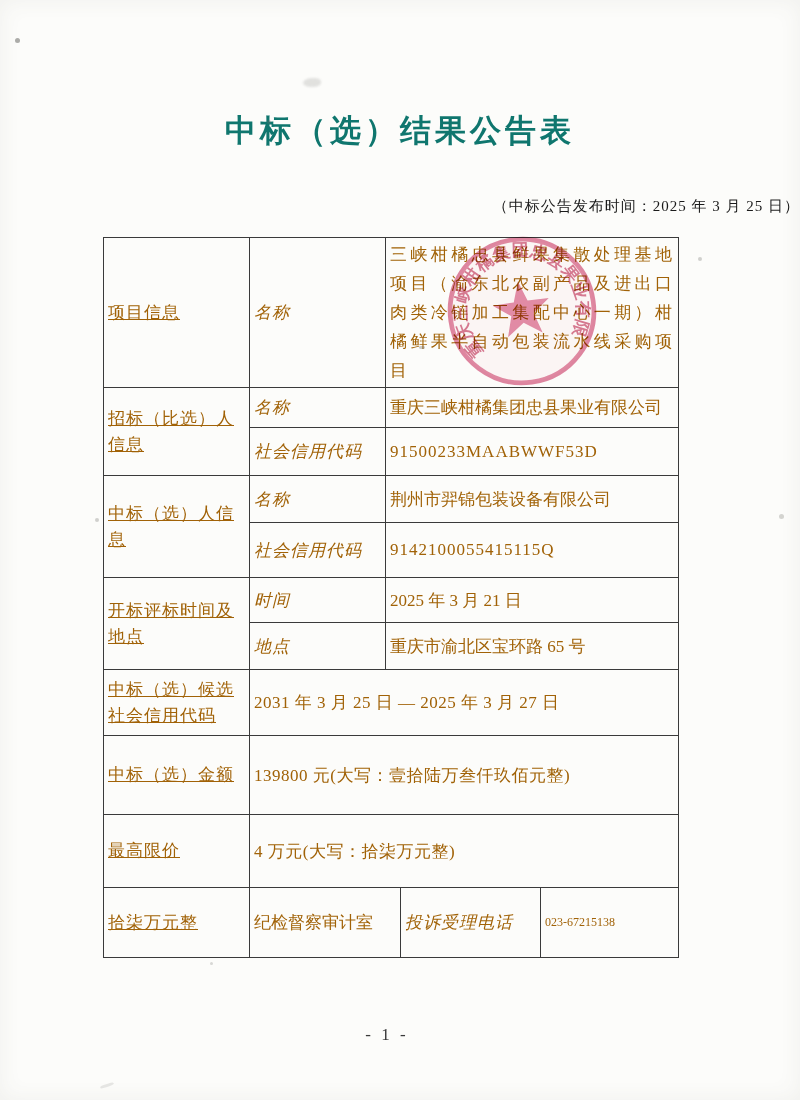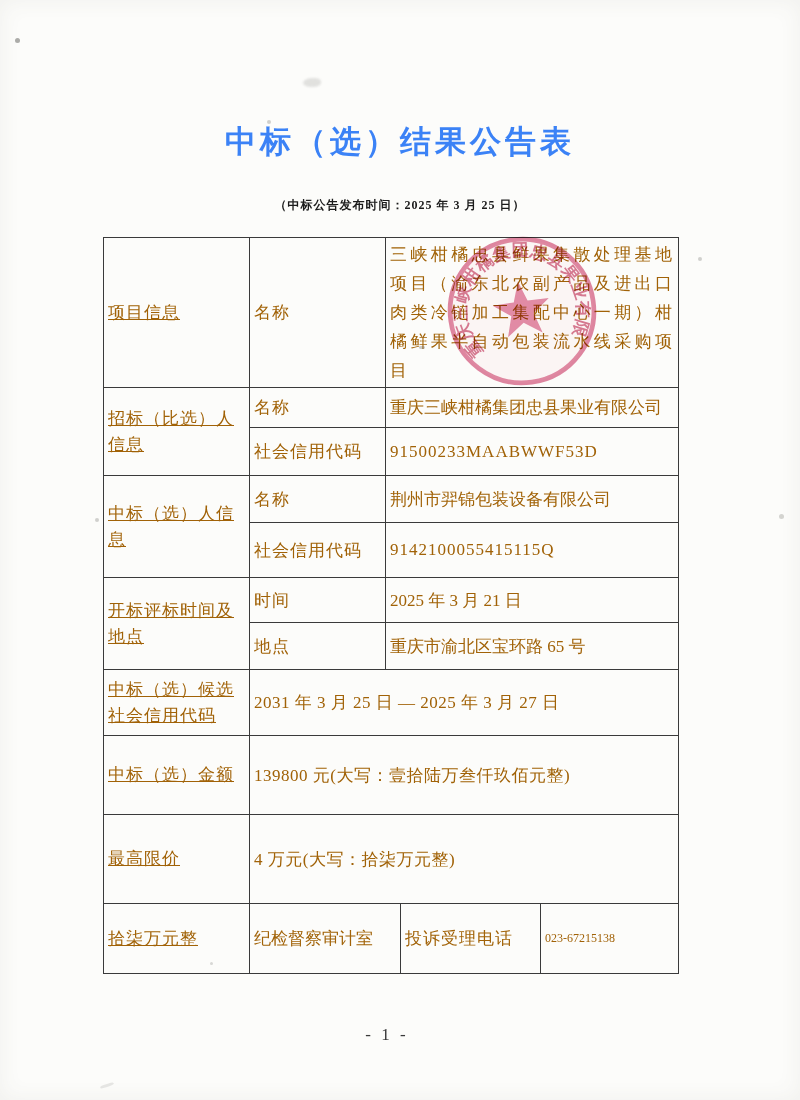--- a/index.html
+++ b/index.html
@@ -3,39 +3,39 @@
 <meta charset="utf-8">
 <style>
   html,body{margin:0;padding:0;background:#e8e8e6;}
   .page{
     position:relative;width:800px;height:1100px;margin:0 auto;
     background:#fcfcfa;overflow:hidden;
     font-family:"Liberation Serif","DejaVu Serif",serif;color:#1f1f1f;
     box-shadow:inset 0 0 22px rgba(90,85,75,0.07);
   }
   .doc-title{
-    position:absolute;top:121px;left:0;width:100%;text-align:center;
-    font-size:31px;font-weight:bold;letter-spacing:4px;color:#3b82f6;
+    position:absolute;top:110px;left:0;width:100%;text-align:center;
+    font-size:31px;font-weight:bold;letter-spacing:4px;color:#0f766e;
   }
   .doc-subtitle{
-    position:absolute;top:197px;left:0;width:100%;text-align:center;
-    font-size:12px;font-weight:bold;letter-spacing:1px;color:#1b1b1b;
+    position:absolute;top:197px;left:0;width:100%;text-align:right;
+    font-size:15px;font-weight:normal;letter-spacing:1px;color:#1b1b1b;
   }
   table.main{
     position:absolute;left:103px;top:237px;width:575px;
     border-collapse:collapse;table-layout:fixed;
   }
   table.main td{
     border:1.6px solid #3a3a3a;
     font-size:17px;color:#a16207;
     vertical-align:middle;
     padding:2px 4px;overflow:hidden;
   }
   td.hdr{white-space:pre-line;line-height:26px;letter-spacing:1px;text-decoration:underline;}
-  td.sub{letter-spacing:1px;}
+  td.sub{letter-spacing:1px;font-style:italic;}
   td.val{font-size:17.5px;}
   td.code{font-size:19px;letter-spacing:1px;}
   td.project{
     text-align:justify;text-align-last:left;text-justify:inter-character;
     line-height:29px;letter-spacing:2px;font-size:17px;padding:2px 4px;
   }
   td.val-left{text-align:left;padding-left:14px;font-size:18px;letter-spacing:0.5px;}
   .page-number{
     position:absolute;top:1025px;left:347px;width:80px;text-align:center;
     font-size:17px;letter-spacing:3px;color:#3a3a3a;
@@ -101,21 +101,21 @@
     </tr>
     <tr style="height:66px">
       <td class="hdr">中标（选）候选
 社会信用代码</td>
       <td class="val-left" colspan="4">2031 年 3 月 25 日 —  2025 年 3 月 27 日</td>
     </tr>
     <tr style="height:79px">
       <td class="hdr">中标（选）金额</td>
       <td class="val-left" colspan="4">139800 元(大写：壹拾陆万叁仟玖佰元整)</td>
     </tr>
-    <tr style="height:89px">
+    <tr style="height:73px">
       <td class="hdr">最高限价</td>
       <td class="val-left" colspan="4">4 万元(大写：拾柒万元整)</td>
     </tr>
     <tr style="height:70px">
       <td class="hdr">拾柒万元整</td>
       <td class="val" colspan="2">纪检督察审计室</td>
       <td class="sub">投诉受理电话</td>
       <td class="val" style="font-size:12px">023-67215138</td>
     </tr>
   </tbody>

